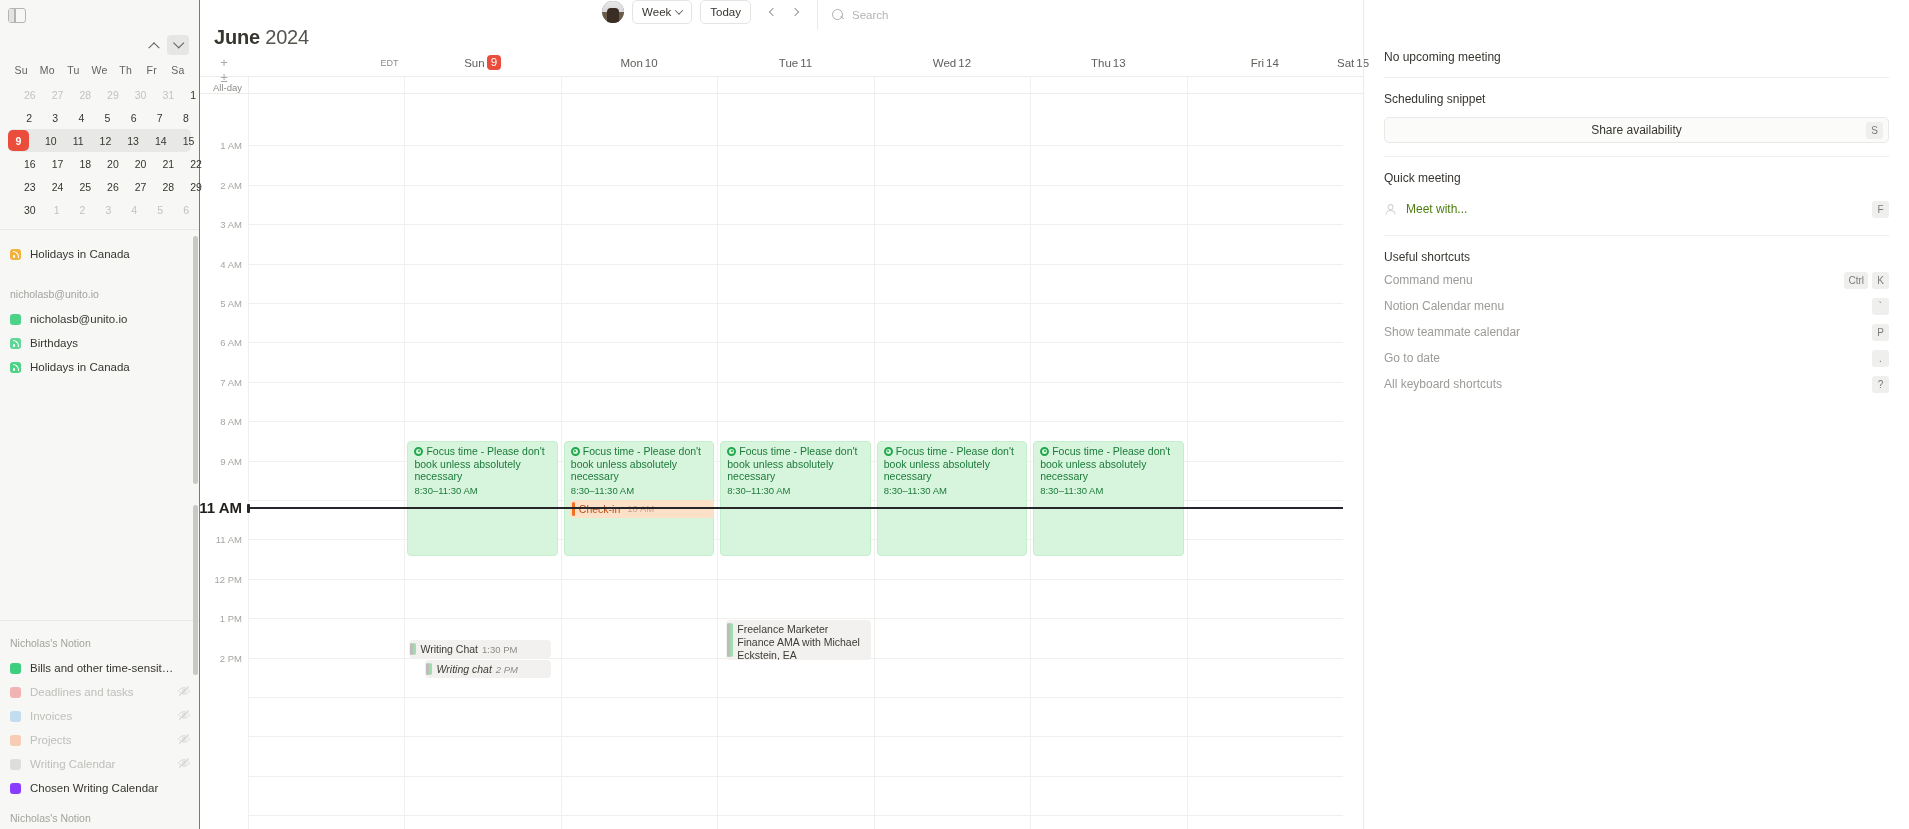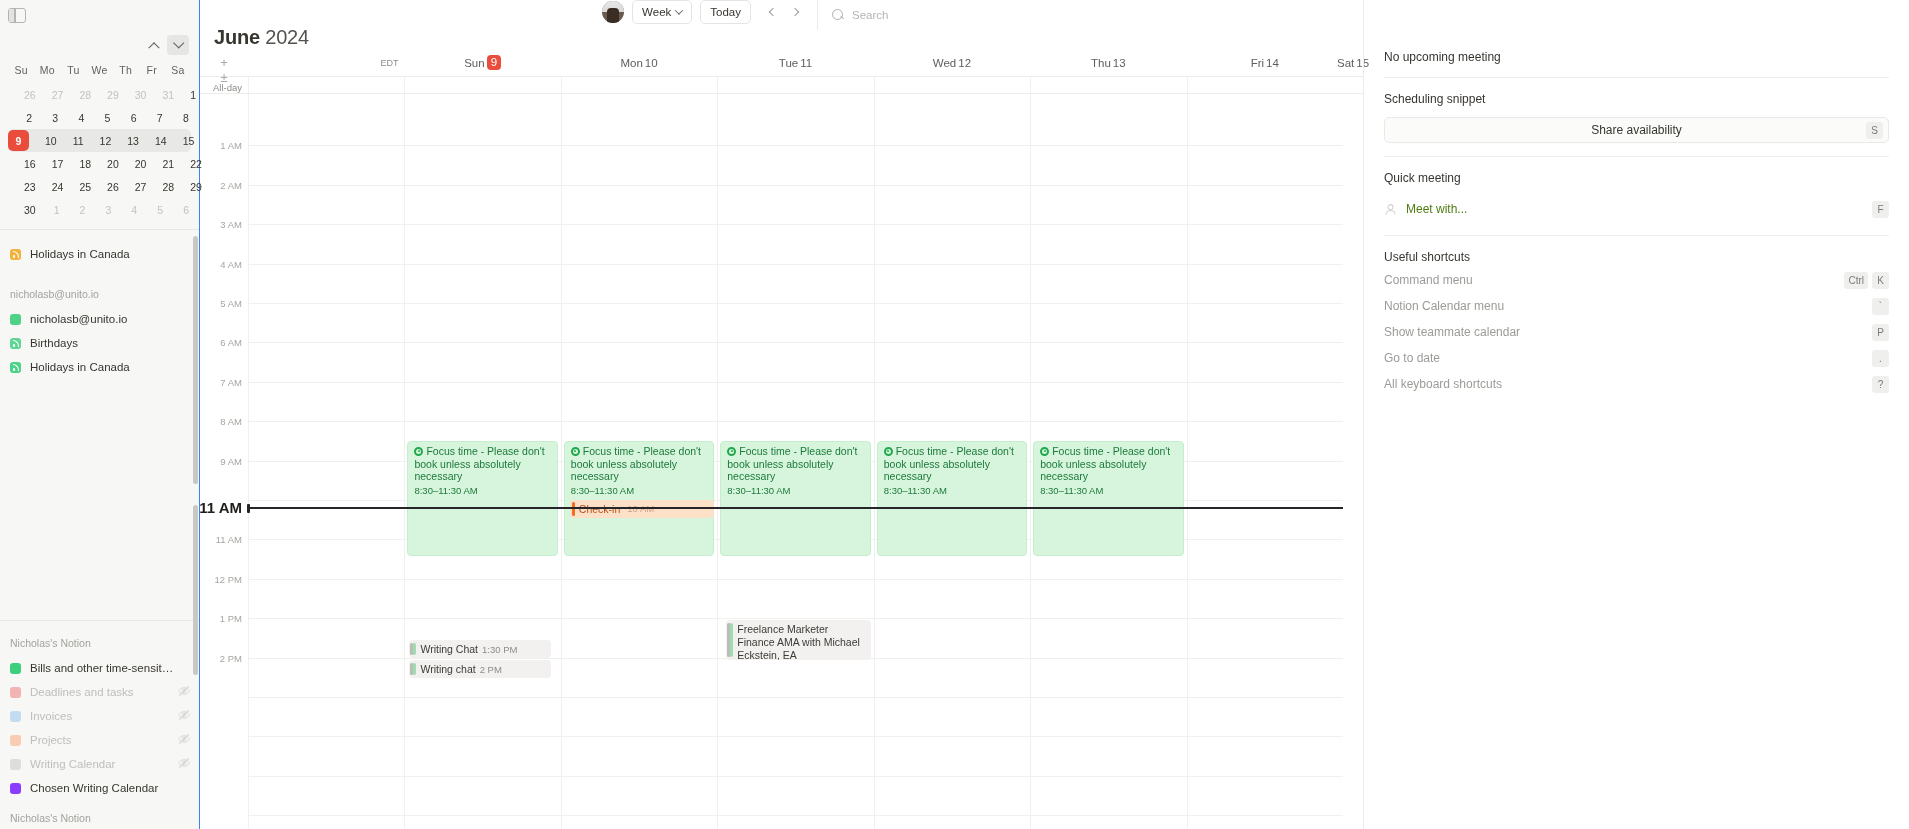--- a/index.html
+++ b/index.html
@@ -600,21 +600,21 @@
               <div class="hline" style="top: 563.6px;"></div>
               <div class="hline" style="top: 603px;"></div>
               <div class="hline" style="top: 642.4px;"></div>
               <div class="hline" style="top: 681.8px;"></div>
               <div class="hline" style="top: 721.2px;"></div>
               <div class="ev focus" style="top: 346.9px; height: 115.2px;">
                 <span class="ev-title"><span class="focus-dot"></span>Focus time - Please don't book unless absolutely necessary</span>
                 <span class="ev-time">8:30–11:30 AM</span>
               </div>
               <div class="ev grey" style="left: 4px; right: 10px; top: 545.9px; height: 18px;"><span class="ev-title">Writing Chat</span><span class="ev-time">1:30 PM</span></div>
-              <div class="ev grey" style="left: 4px; right: 10px; top: 565.6px; height: 18px;"><span class="ev-title">Writing chat</span><span class="ev-time">2 PM</span></div>
+              <div class="ev grey" style="left: 20px; right: 10px; top: 565.6px; height: 18px; font-style: italic;"><span class="ev-title">Writing chat</span><span class="ev-time">2 PM</span></div>
             </div>
             <div class="daycol">
               <div class="hline" style="top: 51.4px;"></div>
               <div class="hline" style="top: 90.8px;"></div>
               <div class="hline" style="top: 130.2px;"></div>
               <div class="hline" style="top: 169.6px;"></div>
               <div class="hline" style="top: 209px;"></div>
               <div class="hline" style="top: 248.4px;"></div>
               <div class="hline" style="top: 287.8px;"></div>
               <div class="hline" style="top: 327.2px;"></div>

